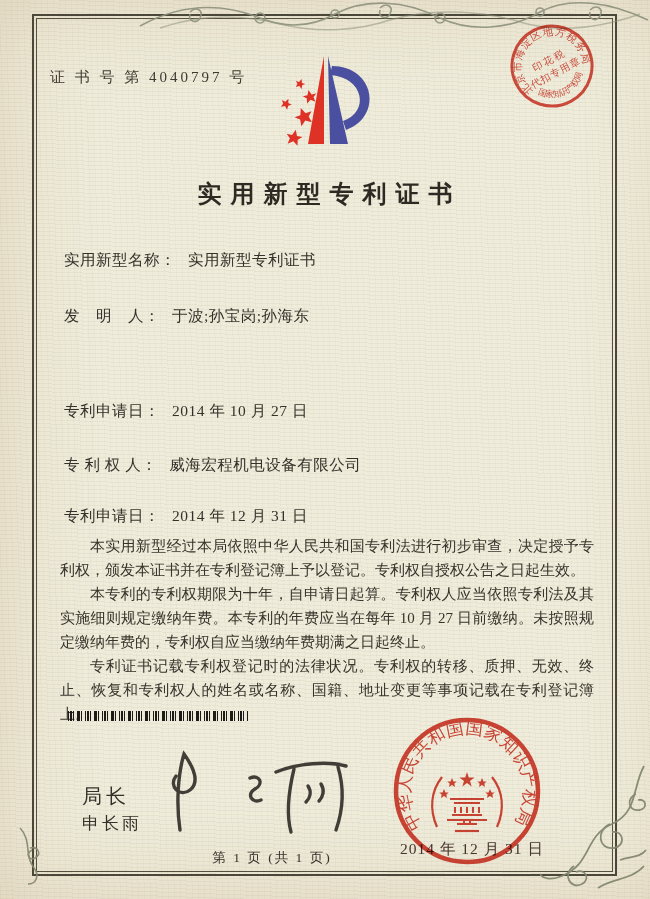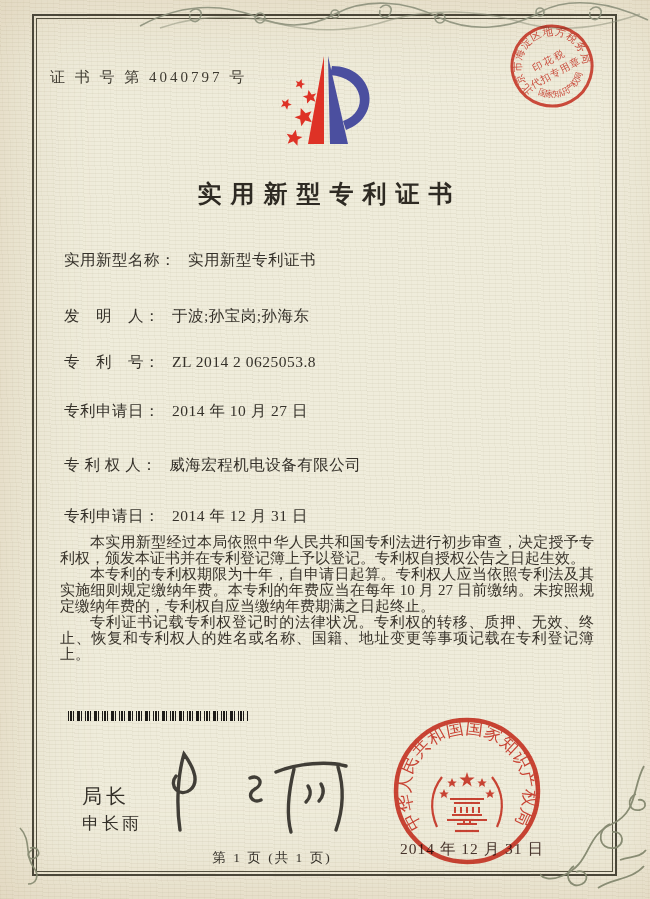--- a/index.html
+++ b/index.html
@@ -18,21 +18,21 @@
   .orn-top{left:130px;top:0px;}
   .orn-br{left:540px;top:760px;}
   .orn-bl{left:16px;top:826px;}
   .cert-no{position:absolute;left:50px;top:68px;font-size:15px;letter-spacing:3px;z-index:3;color:#3e3a30;}
   .logo{position:absolute;left:258px;top:44px;z-index:3;}
   .tax-stamp{position:absolute;left:500px;top:14px;z-index:5;mix-blend-mode:multiply;opacity:.88;transform:rotate(-28deg);}
   .title{position:absolute;left:0;width:650px;top:162px;text-align:center;font-size:24px;font-weight:bold;letter-spacing:9px;text-indent:9px;z-index:3;color:#2e2a23;}
   .field{position:absolute;left:64px;font-size:15.5px;letter-spacing:.5px;white-space:nowrap;z-index:3;}
   .f0{top:250px}.f1{top:306px}.f2{top:352px}.f3{top:401px}.f4{top:455px}.f5{top:506px}
   .field .flabel{margin-right:12px;}
-  .body-text{position:absolute;left:60px;top:534px;width:534px;font-size:15px;line-height:16px;text-align:justify;z-index:3;color:#38332b;}
+  .body-text{position:absolute;left:60px;top:534px;width:534px;font-size:15px;line-height:24px;text-align:justify;z-index:3;color:#38332b;}
   .body-text p{margin:0;text-indent:2em;}
   .barcode{position:absolute;left:68px;top:711px;width:180px;height:10px;z-index:3;
     background:repeating-linear-gradient(90deg,#1d1b18 0 1px,transparent 1px 2px,#1d1b18 2px 4px,transparent 4px 5px,#1d1b18 5px 6px,transparent 6px 9px,#1d1b18 9px 12px,transparent 12px 13px,#1d1b18 13px 14px,transparent 14px 17px);}
   .sig-title{position:absolute;left:82px;top:783px;font-size:20px;letter-spacing:4px;z-index:3;}
   .sig-name{position:absolute;left:82px;top:812px;font-size:17px;letter-spacing:3px;z-index:3;}
   .signature{position:absolute;left:148px;top:742px;z-index:4;}
   .seal{position:absolute;left:388px;top:712px;z-index:5;mix-blend-mode:multiply;opacity:.92;}
   .seal-date{position:absolute;left:400px;top:839px;font-size:15.5px;letter-spacing:1px;color:#46332b;z-index:4;}
   .footer{position:absolute;left:0;width:544px;top:849px;text-align:center;font-size:13.5px;letter-spacing:2px;z-index:3;}
 </style>
@@ -112,23 +112,20 @@
   </svg>
 
   <h1 class="title">实用新型专利证书</h1>
 
   <div class="field f0">
     <span class="flabel">实用新型名称：</span><span class="fvalue">实用新型专利证书</span>
   </div>
   <div class="field f1">
     <span class="flabel">发　明　人：</span><span class="fvalue">于波;孙宝岗;孙海东</span>
   </div>
-  <div class="field f2">
-    <span class="flabel">专　利　号：</span><span class="fvalue">ZL 2014 2 0625053.8</span>
-  </div>
   <div class="field f3">
     <span class="flabel">专利申请日：</span><span class="fvalue">2014 年 10 月 27 日</span>
   </div>
   <div class="field f4">
     <span class="flabel">专 利 权 人：</span><span class="fvalue">威海宏程机电设备有限公司</span>
   </div>
   <div class="field f5">
     <span class="flabel">专利申请日：</span><span class="fvalue">2014 年 12 月 31 日</span>
   </div>
 

